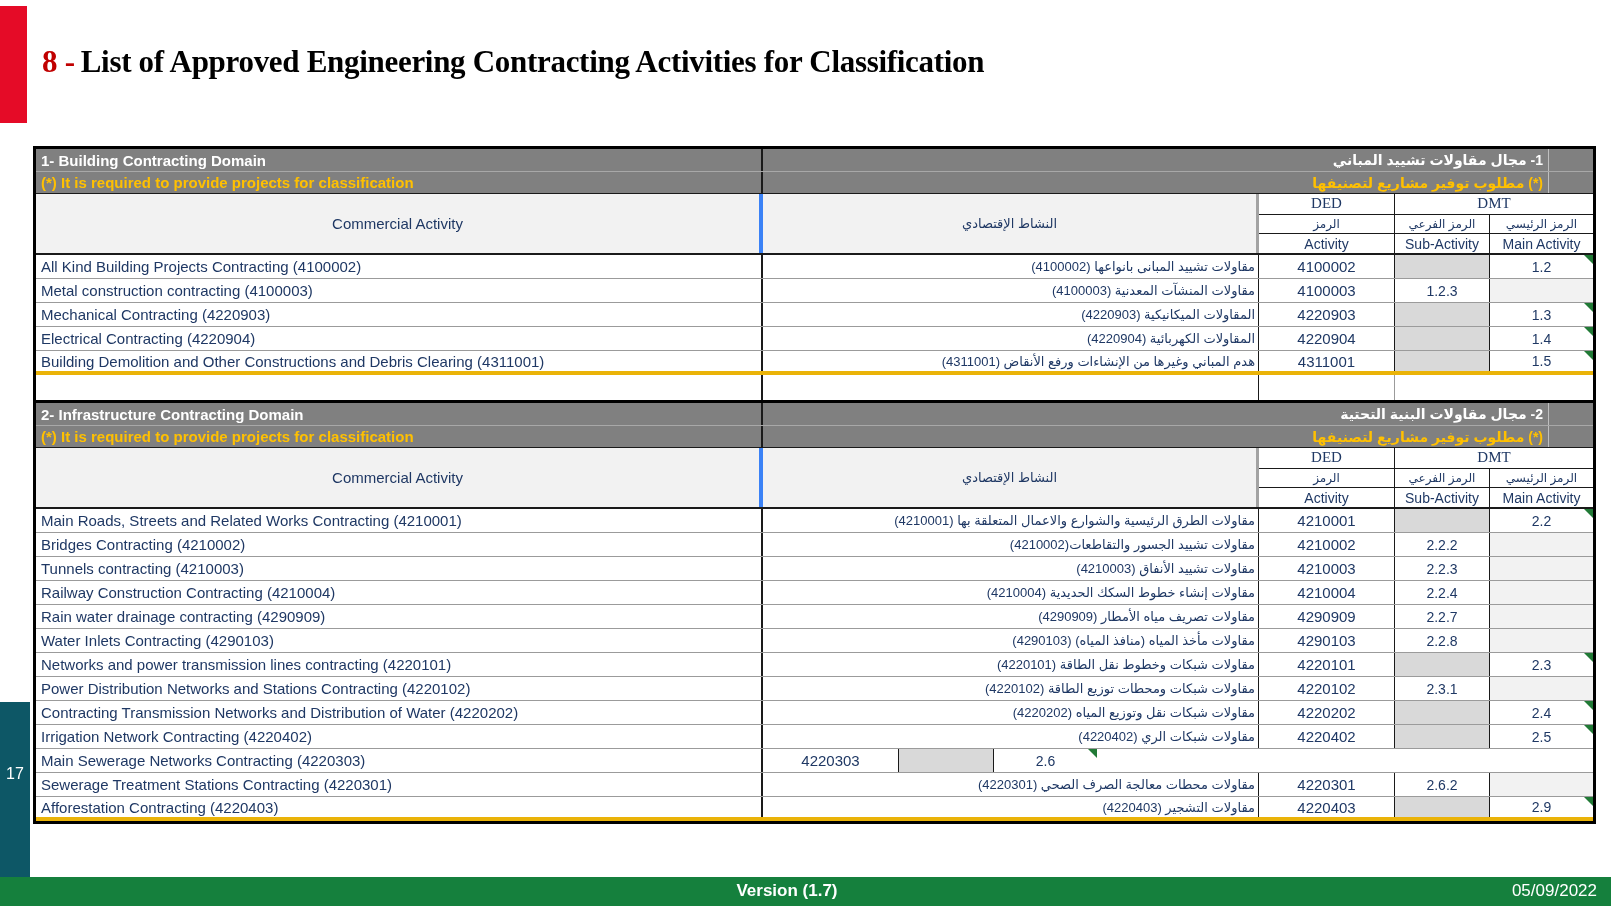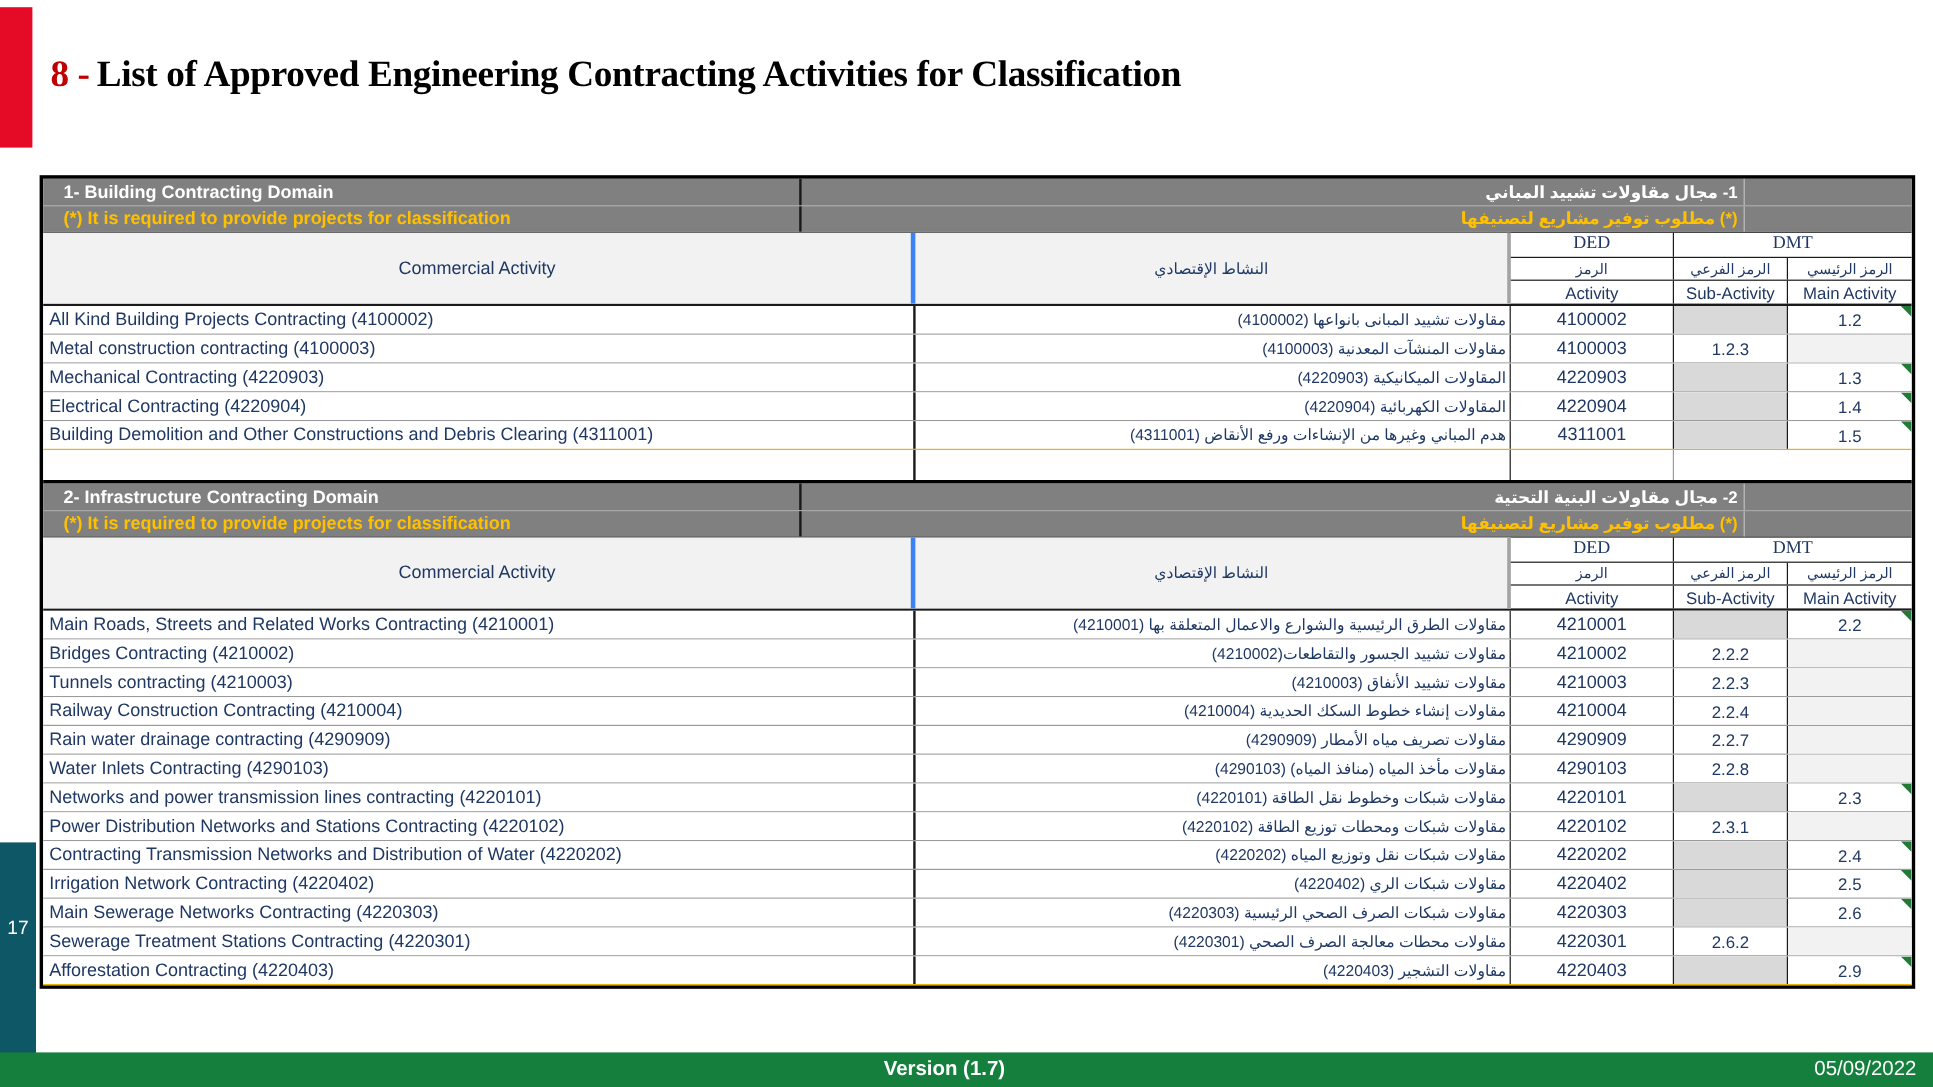--- a/index.html
+++ b/index.html
@@ -21,22 +21,22 @@
   .footer .version{position:absolute;left:0;top:0;width:1574px;text-align:center;line-height:28px;font-weight:700;font-size:17px;}
   .footer .date{position:absolute;right:14px;top:0;line-height:28px;font-size:17px;}
 
   
   .tables-wrap{position:absolute;left:33px;top:146px;width:1557px;border:3px solid #000;background:#fff;}
   .tables-wrap *{box-sizing:border-box;}
   .tsec2{border-top:3px solid #000;}
 
   .band{display:flex;height:22px;background:#808080;align-items:stretch;}
   .band.note{border-top:1px solid #a8a8a8;}
-  .b-en{width:632px;border-right:2px solid #1a1a1a;color:#fff;font-weight:700;font-size:15px;
-        padding-left:17px;display:flex;align-items:center;white-space:nowrap;overflow:hidden;}
+  .b-en{width:727px;border-right:2px solid #1a1a1a;color:#fff;font-weight:700;font-size:15px;
+        padding-left:5px;display:flex;align-items:center;white-space:nowrap;overflow:hidden;}
   .b-ar{width:785px;direction:rtl;display:flex;align-items:center;padding-right:5px;
         color:#fff;font-weight:700;font-size:14px;white-space:nowrap;overflow:hidden;}
   .b-tail{width:45px;border-left:1px solid #bfbfbf;}
   .band.note .b-en,.band.note .b-ar{color:#ffc000;}
 
   .hdr{display:flex;height:62px;border-top:1px solid #1a1a1a;border-bottom:2px solid #1a1a1a;background:#fff;}
   .h-en{width:727px;border-right:4px solid #3b82f6;background:#f2f2f2;display:flex;align-items:center;
         justify-content:center;color:#1f3864;font-size:15px;}
   .h-ar{width:496px;border-right:3px solid #a3a3a3;background:#f2f2f2;display:flex;align-items:center;
         justify-content:center;color:#1f3864;font-size:13px;direction:rtl;}
@@ -47,21 +47,21 @@
   .h-dmt{width:198px;}
   .h-mid{display:flex;height:20px;border-bottom:1px solid #1a1a1a;}
   .h-mid>div{display:flex;align-items:center;justify-content:center;font-size:12px;direction:rtl;}
   .h-bot{display:flex;height:20px;}
   .h-bot>div{display:flex;align-items:center;justify-content:center;font-size:14px;}
   .w-act{width:136px;border-right:1px solid #1a1a1a;}
   .w-sub{width:95px;border-right:1px solid #1a1a1a;}
   .w-main{width:103px;}
 
   .trow{display:flex;height:24px;border-bottom:1px solid #9b9b9b;background:#fff;}
-  .rows .trow:last-child{border-bottom:1px solid #eab308;}
+  .rows .trow:last-child{border-bottom:4px solid #eab308;}
   .cell{display:flex;align-items:center;overflow:hidden;white-space:nowrap;color:#1f3864;}
   .c-en{width:727px;border-right:2px solid #1a1a1a;padding-left:5px;font-size:15px;}
   .c-ar{width:496px;border-right:1px solid #1a1a1a;direction:rtl;padding-right:3px;font-size:13px;}
   .c-act{width:136px;border-right:1px solid #1a1a1a;justify-content:center;font-size:15px;}
   .c-sub{width:95px;border-right:1px solid #1a1a1a;justify-content:center;font-size:14px;}
   .c-main{width:103px;justify-content:center;font-size:14px;position:relative;}
   .empty-sub{background:#d9d9d9;}
   .empty-main{background:#f2f2f2;}
   .tri{position:absolute;top:0;right:0;width:0;height:0;
        border-top:9px solid #217a36;border-left:9px solid transparent;}
@@ -254,21 +254,20 @@
         </div>
         <div class="trow">
           <div class="cell c-en">Irrigation Network Contracting (4220402)</div>
           <div class="cell c-ar">مقاولات شبكات الري (4220402)</div>
           <div class="cell c-act">4220402</div>
           <div class="cell c-sub empty-sub"></div>
           <div class="cell c-main">2.5<span class="tri"></span></div>
         </div>
         <div class="trow">
           <div class="cell c-en">Main Sewerage Networks Contracting (4220303)</div>
-          <div class="cell c-ar">مقاولات شبكات الصرف الصحي الرئيسية (4220303)</div>
           <div class="cell c-act">4220303</div>
           <div class="cell c-sub empty-sub"></div>
           <div class="cell c-main">2.6<span class="tri"></span></div>
         </div>
         <div class="trow">
           <div class="cell c-en">Sewerage Treatment Stations Contracting (4220301)</div>
           <div class="cell c-ar">مقاولات محطات معالجة الصرف الصحي (4220301)</div>
           <div class="cell c-act">4220301</div>
           <div class="cell c-sub">2.6.2</div>
           <div class="cell c-main empty-main"></div>

